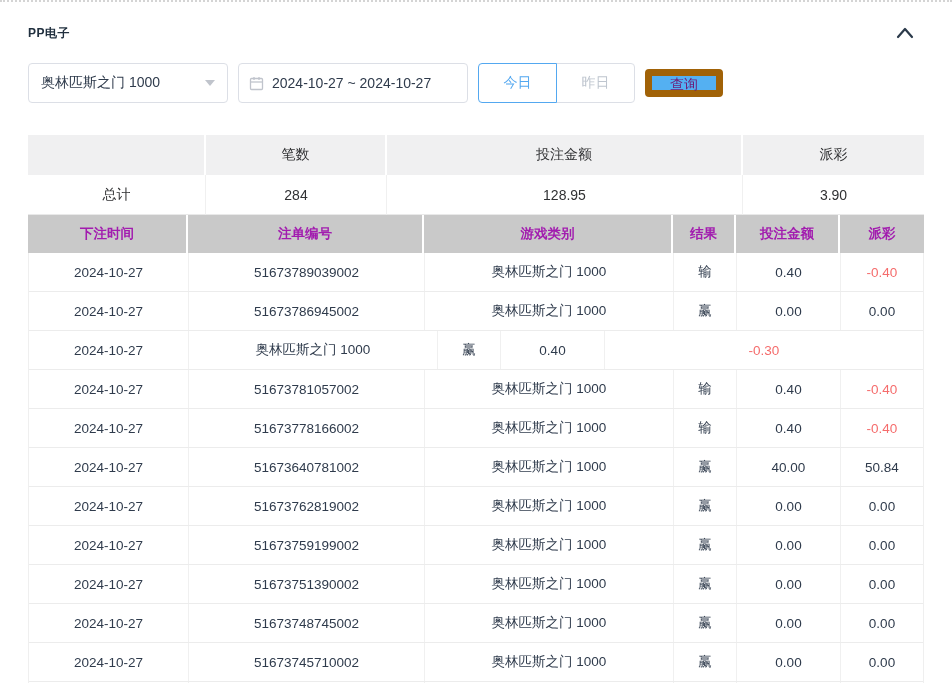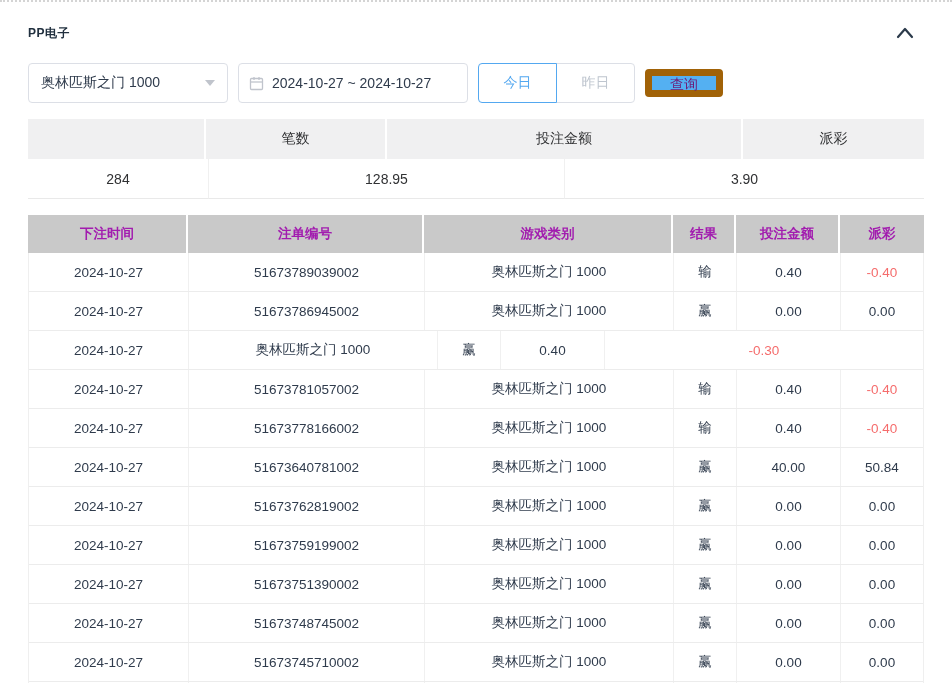--- a/index.html
+++ b/index.html
@@ -33,21 +33,21 @@
           color:#bfc6cf; cursor:pointer; font-family:inherit; position:relative; }
   .qbtn + .qbtn { margin-left:-1px; }
   .qbtn:first-child { border-radius:4px 0 0 4px; }
   .qbtn:last-child { border-radius:0 4px 4px 0; }
   .qbtn.active { color:#54a8f0; border-color:#54a8f0; z-index:2; }
 
   .search-btn { width:78px; height:28px; margin-left:10px; background:#54b0f2; border:7px solid #a16207;
                 border-radius:4px; color:#701a75; font-size:14px; cursor:pointer; font-family:inherit; }
 
   
-  .summary { position:absolute; top:119px; left:28px; width:896px; }
+  .summary { position:absolute; top:135px; left:28px; width:896px; }
   .srow { display:flex; width:100%; }
   .srow.head { background:#fff; }
   .srow.head .scell { background:#f0f0f1; }
   .scell { height:40px; display:flex; align-items:center; justify-content:center;
            font-size:14px; color:#303133; }
   .srow.head .scell { border-right:2px solid #fff; }
   .srow.head .scell:last-child { border-right:none; }
   .srow.body .scell { background:#fff; border-bottom:1px solid #e9e9e9; border-right:1px solid #f0f0f0; }
   .srow.body .scell:last-child { border-right:none; }
   .scol0 { width:178px; } .scol1 { width:181px; } .scol2 { width:356px; } .scol3 { flex:1; }
@@ -112,20 +112,21 @@
   </div>
 
   <div class="summary">
     <div class="srow head">
         <div class="scell scol0"></div>
         <div class="scell scol1">笔数</div>
         <div class="scell scol2">投注金额</div>
         <div class="scell scol3">派彩</div>
       </div>
     <div class="srow body">
+        <div class="scell scol0">总计</div>
         <div class="scell scol1">284</div>
         <div class="scell scol2">128.95</div>
         <div class="scell scol3">3.90</div>
       </div>
   </div>
 
   <div class="records">
     <div class="rhead">
         <div class="rcell rcol0">下注时间</div>
         <div class="rcell rcol1">注单编号</div>

